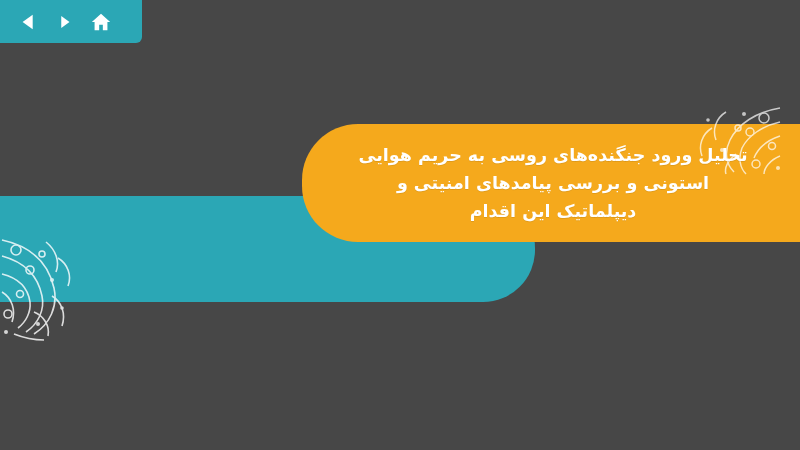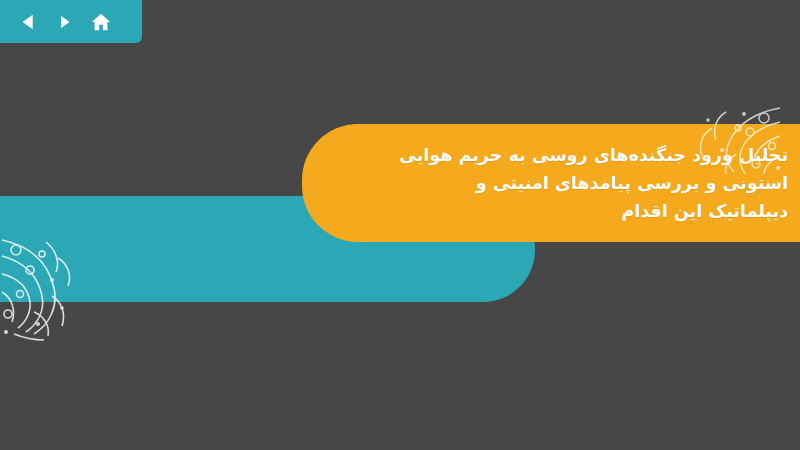--- a/index.html
+++ b/index.html
@@ -57,20 +57,21 @@
     position: absolute;
     left: 318px;
     top: 130px;
     width: 470px;
     height: 106px;
     display: flex;
     flex-direction: column;
     justify-content: center;
     color: #ffffff;
     direction: rtl;
+    text-align: center;
     font-size: 17.5px;
     line-height: 28px;
     font-weight: bold;
     letter-spacing: 0px;
     white-space: pre-line;
     text-shadow: 0 1px 0 rgba(0,0,0,0.08);
   }
   
   .ornament {
     position: absolute;

